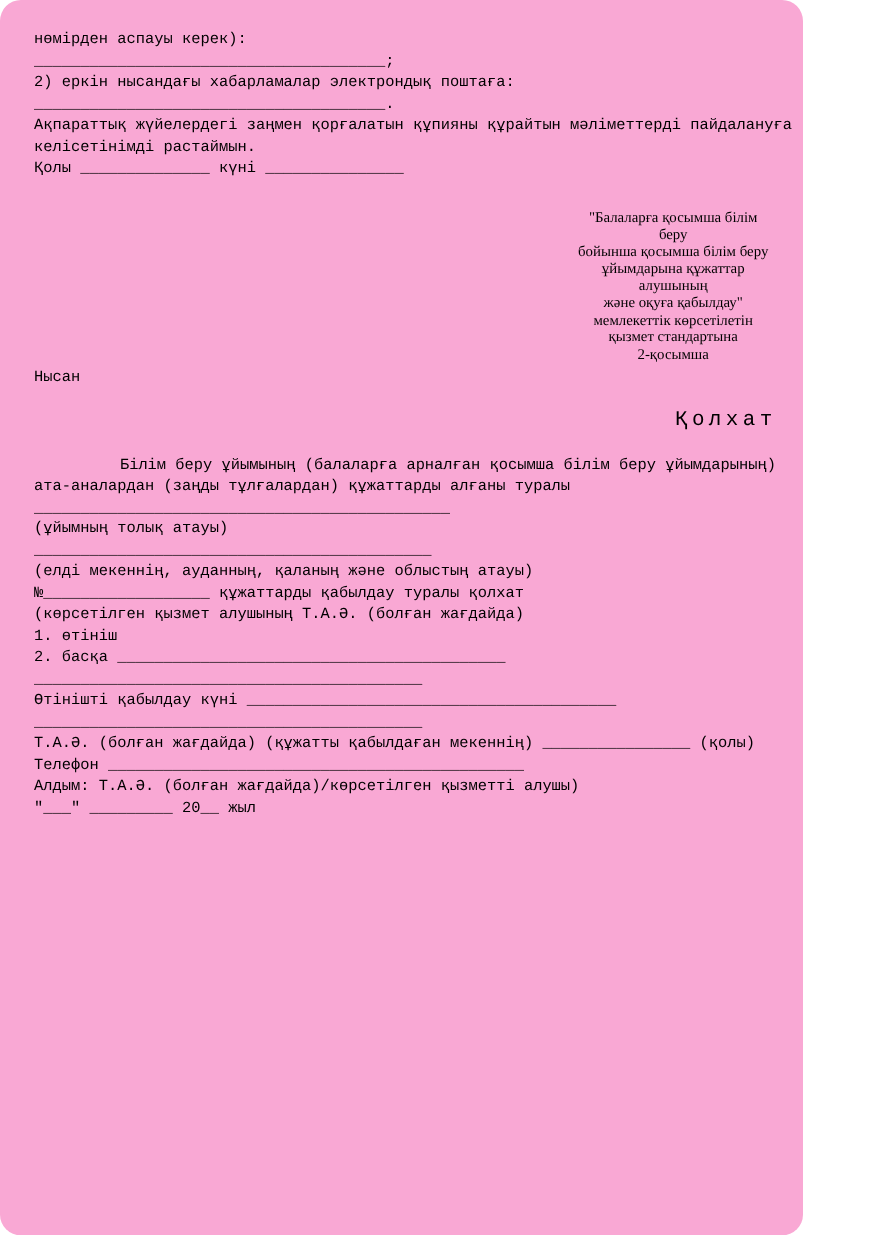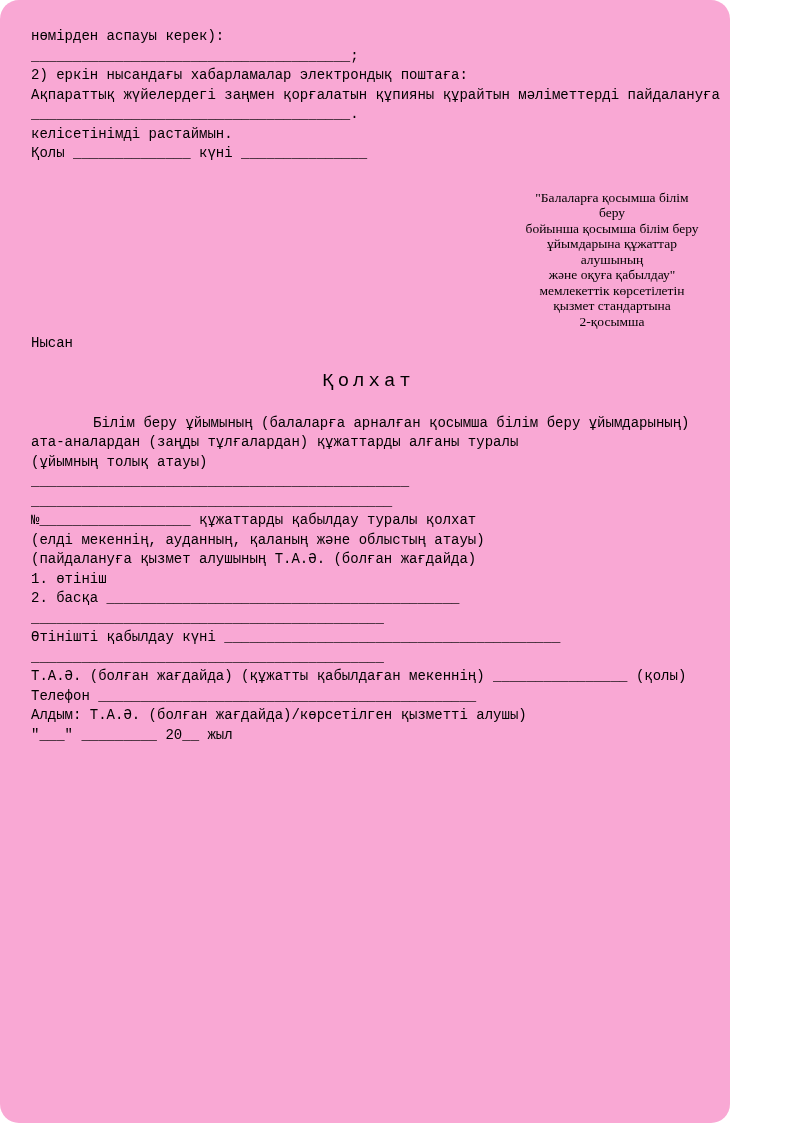--- a/index.html
+++ b/index.html
@@ -34,43 +34,43 @@
     line-height: 15.5px;
   }
   .appendix .ln {
     white-space: normal;
   }
   .form-label {
     margin-top: 5px;
   }
   .doc-title {
     margin-top: 14px;
-    text-align: center;
+    text-align: right;
     font-size: 19px;
     letter-spacing: 4px;
     line-height: 26px;
   }
   .body-sec {
     margin-top: 20px;
   }
   .indent1 {
-    margin-left: 62px;
+    margin-left: 78px;
   }
 </style>
 </head>
 <body>
 
 <div class="page">
 
   <div>
     <div class="ln">нөмірден аспауы керек):</div>
     <div class="ln">______________________________________;</div>
     <div class="ln">2) еркін нысандағы хабарламалар электрондық поштаға:</div>
+    <div class="ln">______________________________________.</div>
     <div class="ln">Ақпараттық жүйелердегі заңмен қорғалатын құпияны құрайтын мәліметтерді пайдалануға</div>
-    <div class="ln">______________________________________.</div>
     <div class="ln">келісетінімді растаймын.</div>
     <div class="ln">Қолы ______________ күні _______________</div>
   </div>
 
   <div class="appendix">
     <div class="ln">"Балаларға қосымша білім</div>
     <div class="ln">беру</div>
     <div class="ln">бойынша қосымша білім беру</div>
     <div class="ln">ұйымдарына құжаттар</div>
     <div class="ln">алушының</div>
@@ -80,26 +80,26 @@
     <div class="ln">2-қосымша</div>
   </div>
 
   <div class="ln form-label">Нысан</div>
 
   <div class="ln doc-title">Қолхат</div>
 
   <div class="body-sec">
     <div class="ln indent1">Білім беру ұйымының (балаларға арналған қосымша білім беру ұйымдарының)</div>
     <div class="ln">ата-аналардан (заңды тұлғалардан) құжаттарды алғаны туралы</div>
+    <div class="ln">_____________________________________________</div>
     <div class="ln">(ұйымның толық атауы)</div>
-    <div class="ln">_____________________________________________</div>
     <div class="ln">___________________________________________</div>
+    <div class="ln">(елді мекеннің, ауданның, қаланың және облыстың атауы)</div>
     <div class="ln">№__________________ құжаттарды қабылдау туралы қолхат</div>
-    <div class="ln">(елді мекеннің, ауданның, қаланың және облыстың атауы)</div>
-    <div class="ln">(пайдалануға қызмет алушының Т.А.Ә. (болған жағдайда)</div>
+    <div class="ln">(көрсетілген қызмет алушының Т.А.Ә. (болған жағдайда)</div>
     <div class="ln">1. өтініш</div>
     <div class="ln">2. басқа __________________________________________</div>
     <div class="ln">__________________________________________</div>
     <div class="ln">Өтінішті қабылдау күні ________________________________________</div>
     <div class="ln">__________________________________________</div>
     <div class="ln">Т.А.Ә. (болған жағдайда) (құжатты қабылдаған мекеннің) ________________ (қолы)</div>
     <div class="ln">Телефон _____________________________________________</div>
     <div class="ln">Алдым: Т.А.Ә. (болған жағдайда)/көрсетілген қызметті алушы)</div>
     <div class="ln">"___" _________ 20__ жыл</div>
   </div>

